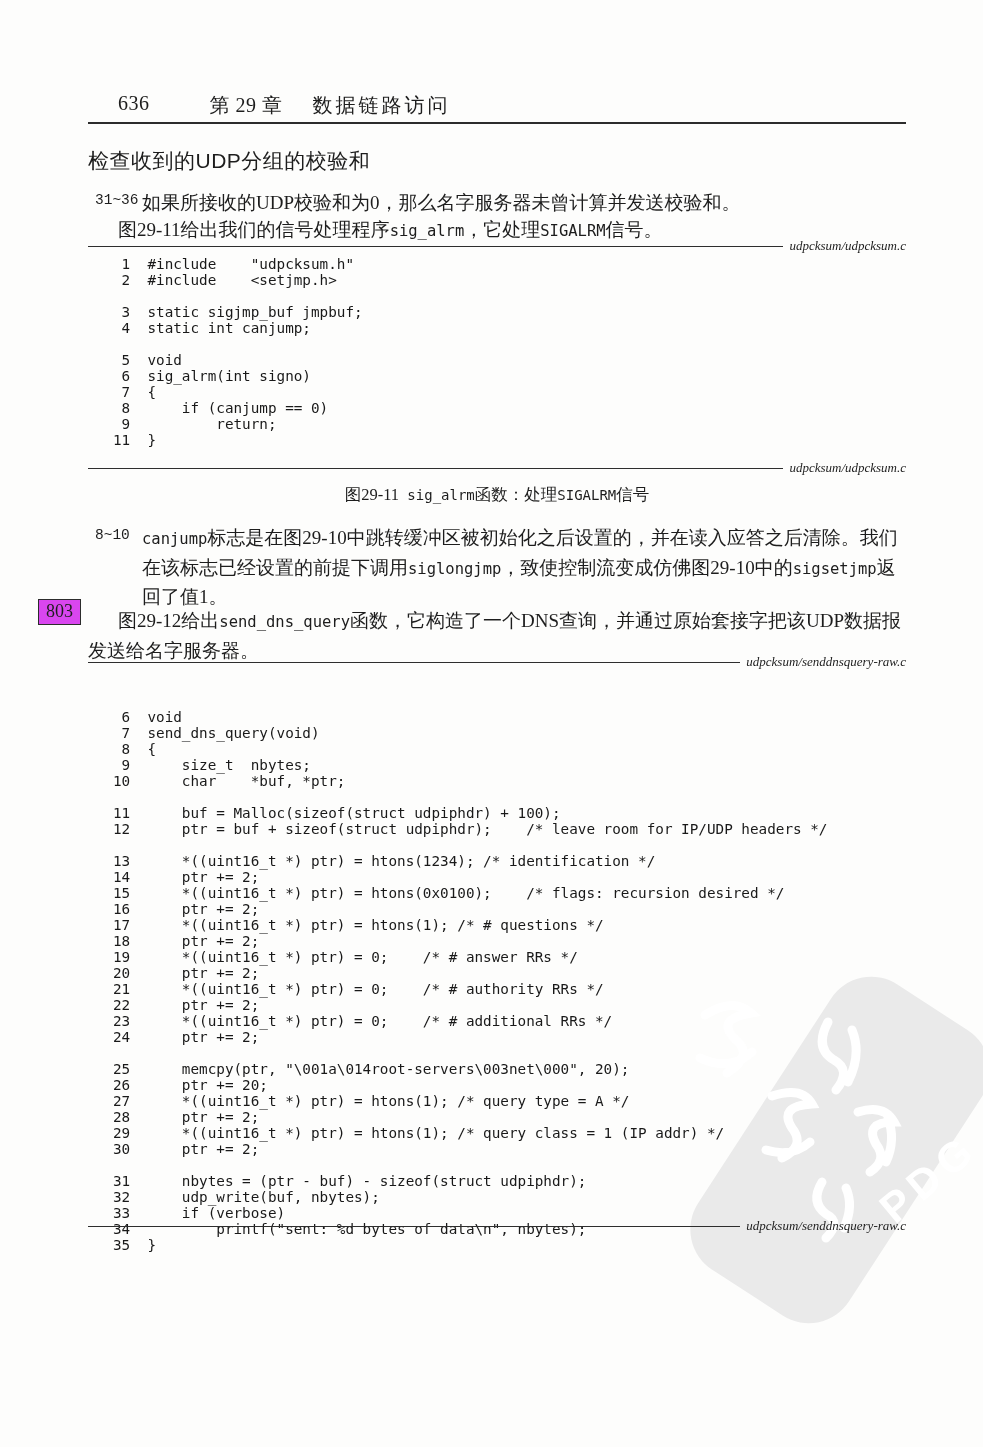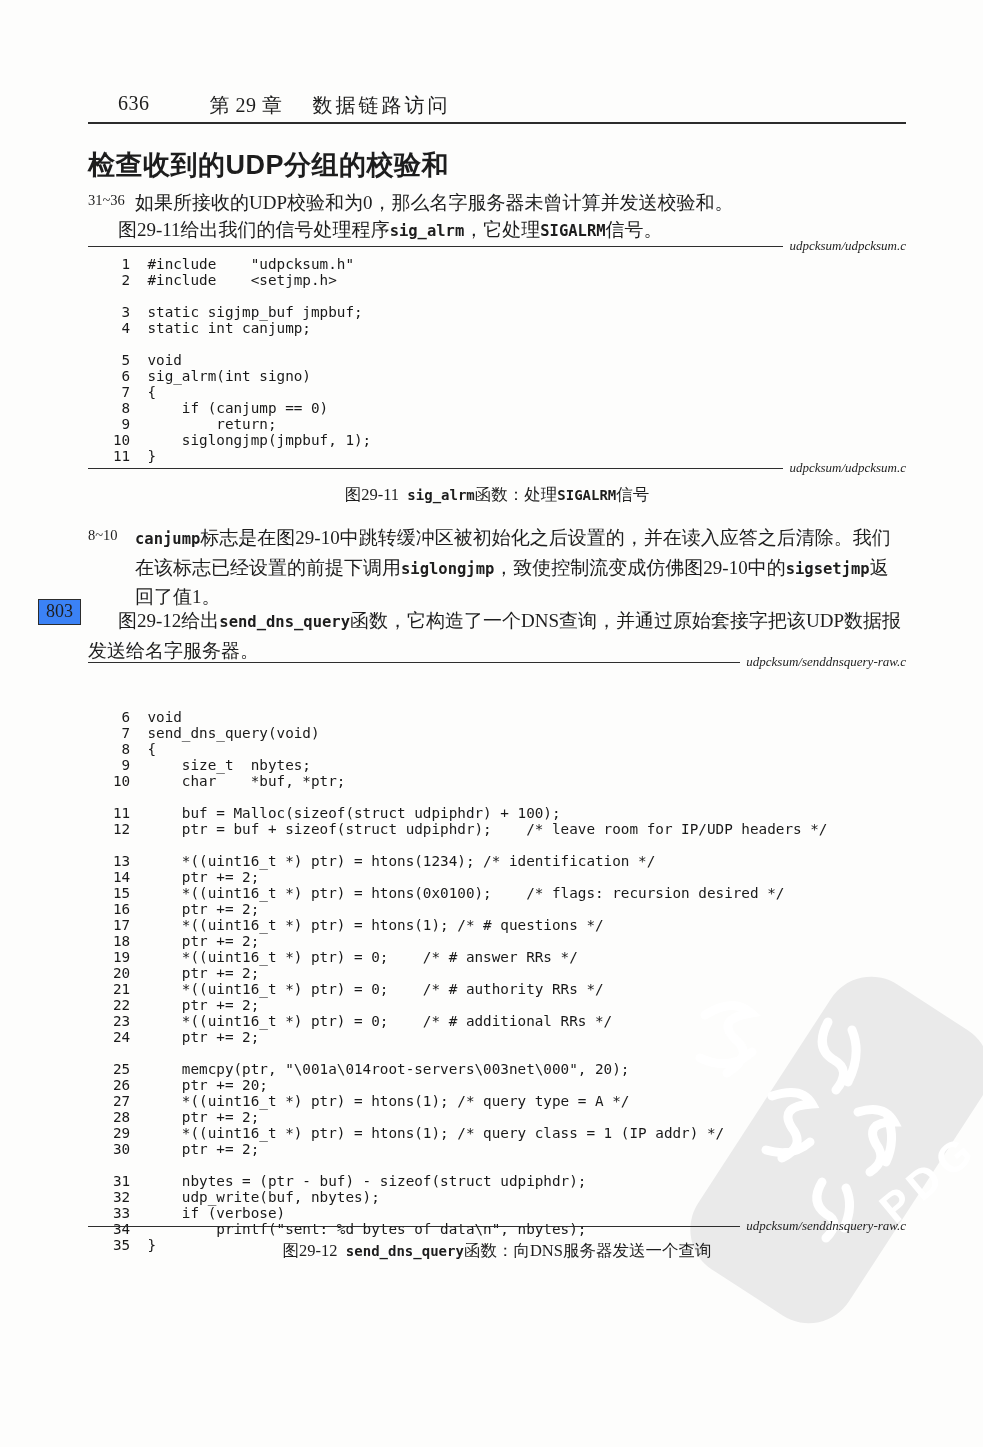--- a/index.html
+++ b/index.html
@@ -20,33 +20,33 @@
     font-size:20px; letter-spacing:.5px;
   }
   .pg-num{margin-left:30px; font-size:20px;}
   .chap-label{margin-left:60px;}
   .chap-title{margin-left:30px; letter-spacing:3px;}
 
   
   .sec-heading{
     position:absolute; left:88px; top:147px; width:818px;
     font-family:"Liberation Sans","DejaVu Sans",sans-serif;
-    font-weight:bold; font-size:27px; letter-spacing:.5px;
+    font-weight:normal; font-size:21px; letter-spacing:.5px;
   }
 
   
   .anno{position:absolute; left:88px; width:818px; display:flex;}
   .anno-range{
-    flex:0 0 47px; font-family:Liberation Serif, serif;
-    font-size:14.5px; padding-top:3px;
+    flex:0 0 47px; font-family:Liberation Mono, monospace;
+    font-size:14.5px; padding-top:3px;margin-left:7px;
   }
   .body-text{font-size:19px; line-height:28.5px;}
   .anno-text{flex:1;}
   .para{position:absolute; left:88px; width:818px; text-indent:30px;}
-  .seg-code{font-family:"DejaVu Sans Mono","Liberation Mono",monospace; font-size:15.5px;font-weight:bold;}
+  .seg-code{font-family:"DejaVu Sans Mono","Liberation Mono",monospace; font-size:15.5px;}
 
   
   .src-rule{
     position:absolute; left:88px; width:818px; height:20px;
     display:flex; align-items:center;
   }
   .src-rule .line{flex:1; border-top:1.8px solid #2e2e2e; margin-right:6px;}
   .src-label{
     font-style:italic; font-size:13px; white-space:nowrap;
     font-family:"Liberation Serif","DejaVu Serif",serif;
@@ -64,21 +64,21 @@
   .caption{
     position:absolute; left:88px; width:818px; text-align:center;
     font-size:16.5px; white-space:pre-wrap;
   }
   .caption .seg-code{font-size:14px;}
 
   
   .margin-box{
     position:absolute; left:38px; top:599px;
     border:1.6px solid #2c2c2c; padding:1px 7px 2px 7px;
-    font-size:18px; background:#3b82f6;
+    font-size:18px; background:#d946ef;
   }
 
   
   .wm-pdg{
     font-family:"Liberation Sans","DejaVu Sans",sans-serif;
     font-weight:bold; letter-spacing:7px;
   }
 </style>
 </head>
 <body>
@@ -126,21 +126,20 @@
         <div> 2  #include    &lt;setjmp.h&gt;</div>
         <div>&nbsp;</div>
         <div> 3  static sigjmp_buf jmpbuf;</div>
         <div> 4  static int canjump;</div>
         <div>&nbsp;</div>
         <div> 5  void</div>
         <div> 6  sig_alrm(int signo)</div>
         <div> 7  {</div>
         <div> 8      if (canjump == 0)</div>
         <div> 9          return;</div>
-        <div>10      siglongjmp(jmpbuf, 1);</div>
         <div>11  }</div>
       </div>
 
     <div class="src-rule" style="top:458px;">
       <div class="line"></div>
       <span class="src-label">udpcksum/udpcksum.c</span>
     </div>
 
     <div class="caption" style="top:484px;"><span class="seg-cn">图29-11  </span><span class="seg-code">sig_alrm</span><span class="seg-cn">函数：处理</span><span class="seg-code">SIGALRM</span><span class="seg-cn">信号</span></div>
 
@@ -193,16 +192,15 @@
         <div>33      if (verbose)</div>
         <div>34          printf("sent: %d bytes of data\n", nbytes);</div>
         <div>35  }</div>
       </div>
 
     <div class="src-rule" style="top:1216px;">
       <div class="line"></div>
       <span class="src-label">udpcksum/senddnsquery-raw.c</span>
     </div>
 
-    <div class="caption" style="top:1240px;"><span class="seg-cn">图29-12  </span><span class="seg-code">send_dns_query</span><span class="seg-cn">函数：向DNS服务器发送一个查询</span></div>
 
   </div>
 </div>
 
 </body></html>

